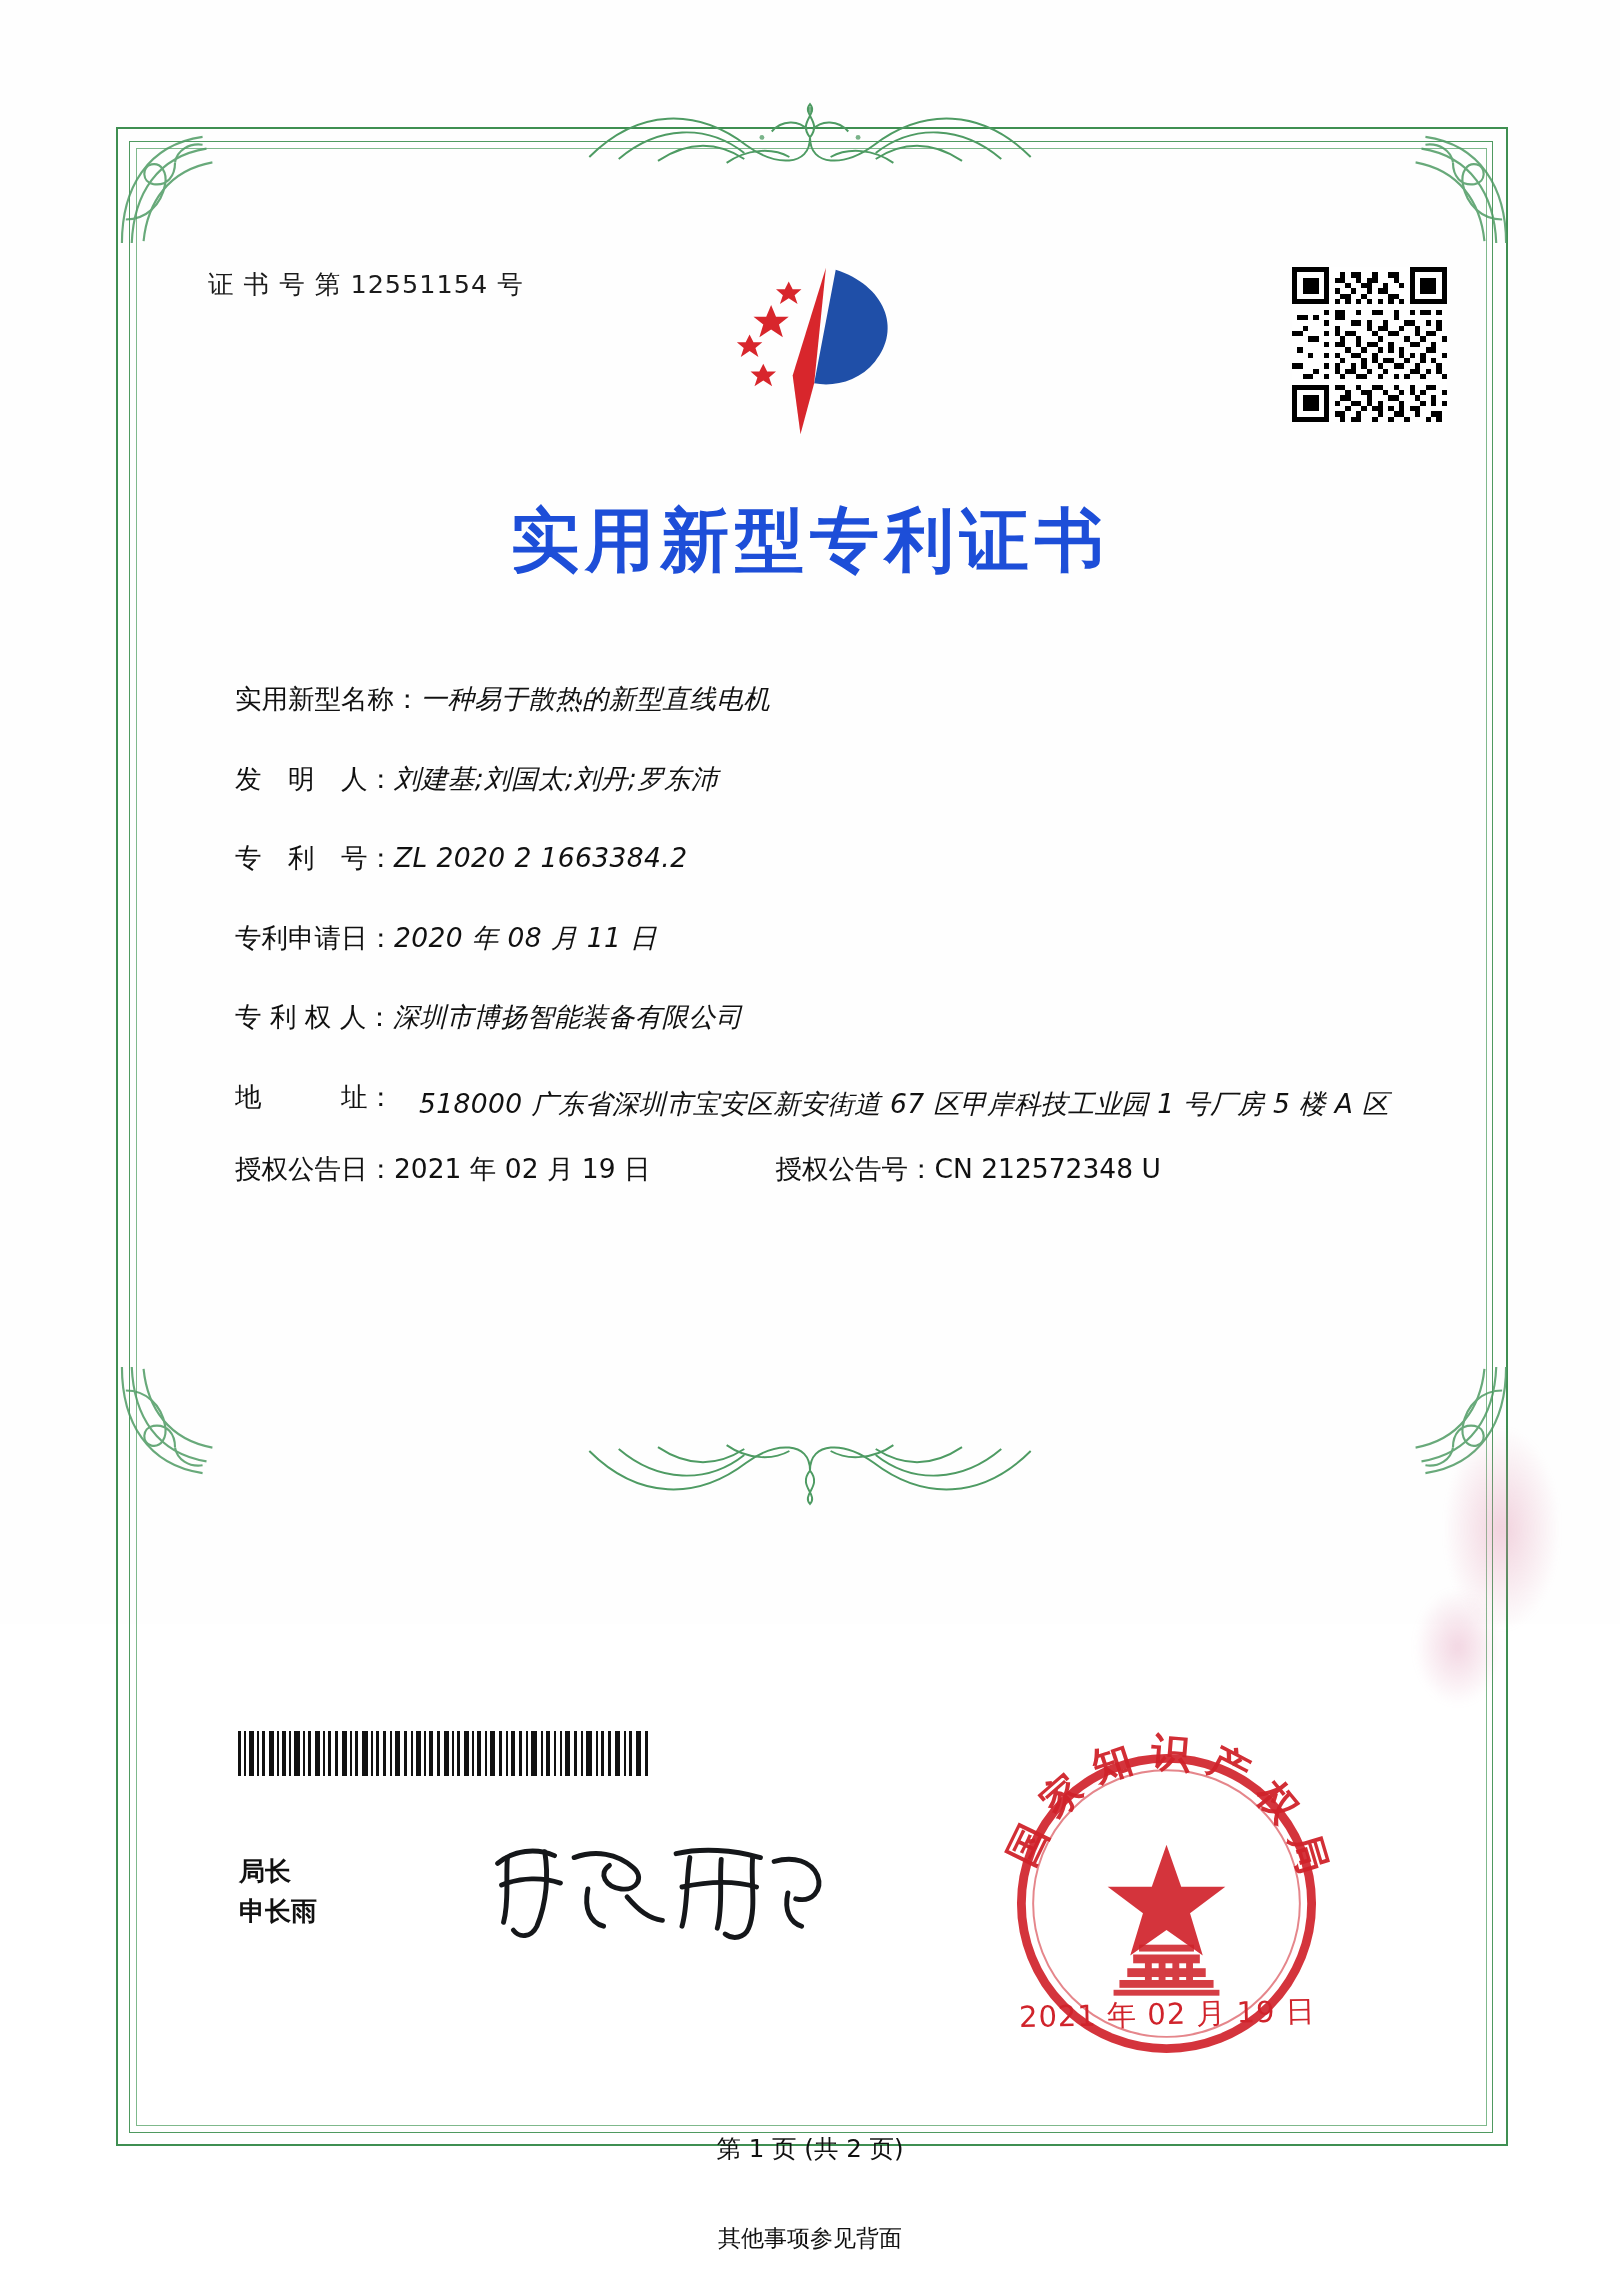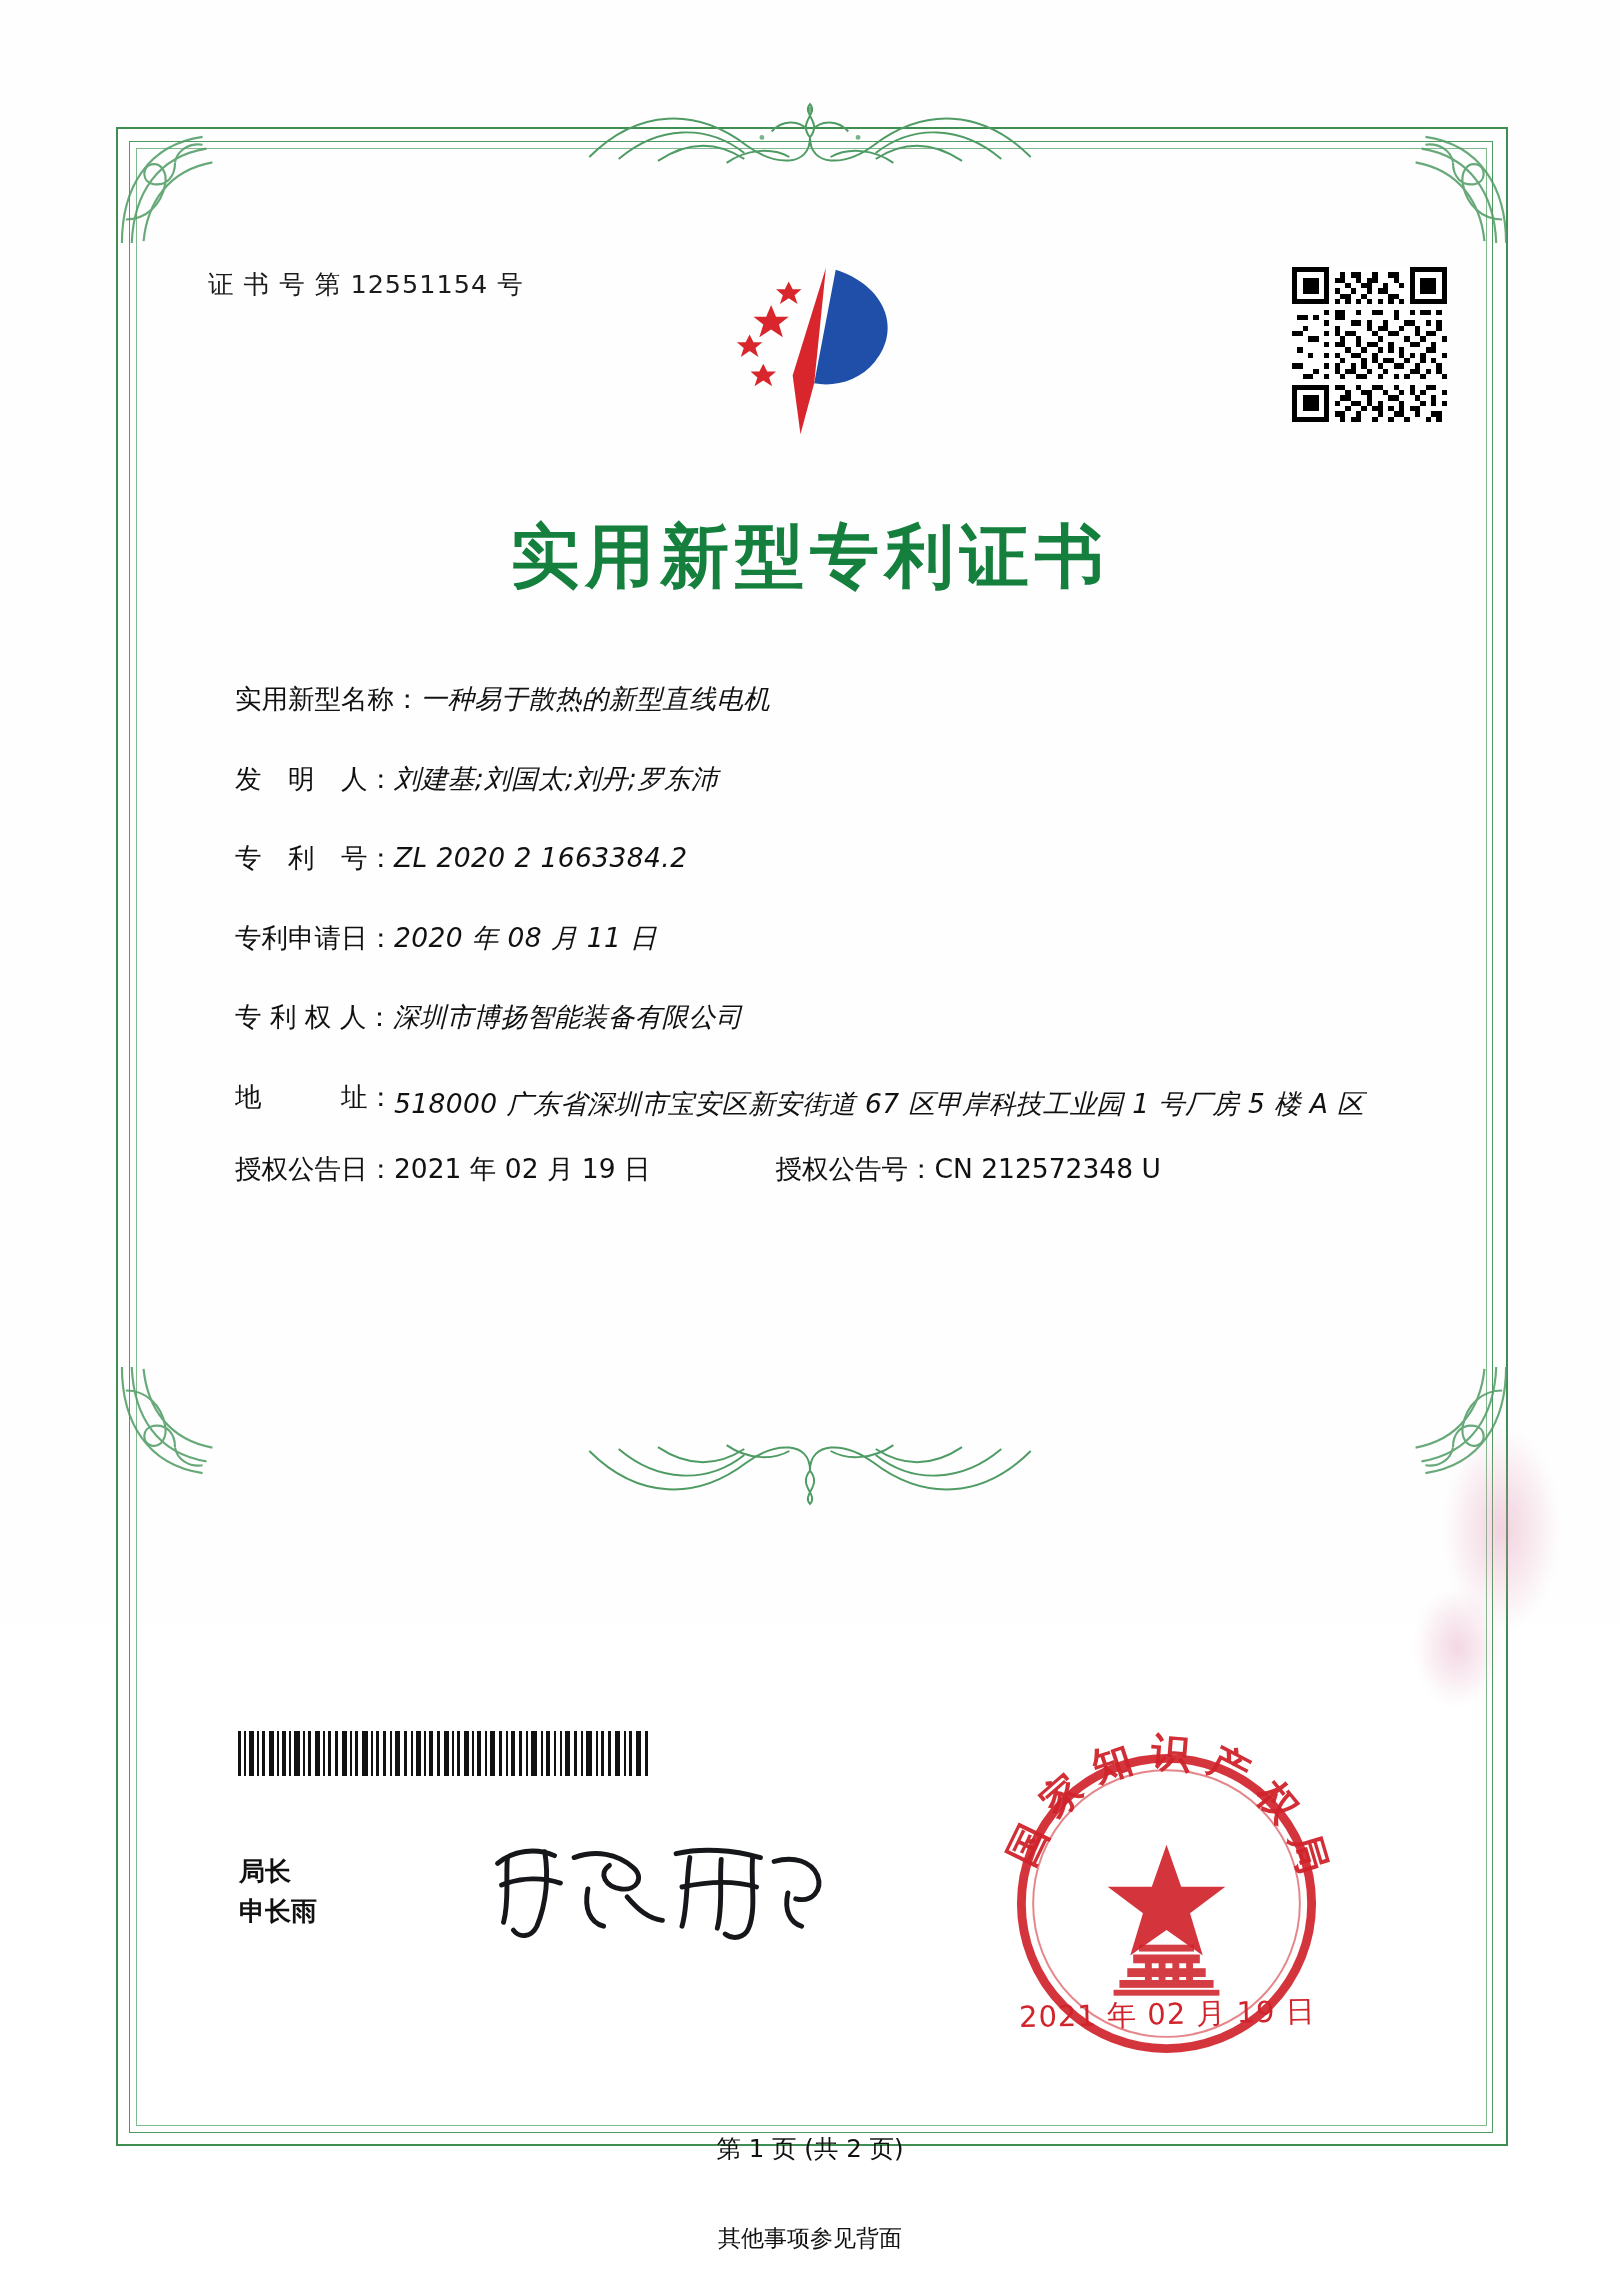--- a/index.html
+++ b/index.html
@@ -115,22 +115,21 @@
 
   .doc-title {
     position: absolute;
     left: 0; right: 0;
     top: 495px;
     text-align: center;
     font-size: 69px;
     font-weight: bold;
     letter-spacing: 5.9px;
     font-family: "DejaVu Sans", "Liberation Sans", sans-serif;
-    color: #15803d;
-    margin-top: 16px;
+    color: #1d4ed8;
   }
 
   
   .fields {
     position: absolute;
     left: 235px;
     top: 686px;
     width: 1157px;
     font-size: 26.5px;
     line-height: 1.0;
@@ -564,21 +563,21 @@
     <div class="field-row">
       <span class="field-label">专利申请日：</span>
       <span class="field-value">2020 年 08 月 11 日</span>
     </div>
 
     <div class="field-row">
       <span class="field-label">专 利 权 人：</span>
       <span class="field-value">深圳市博扬智能装备有限公司</span>
     </div>
 
-    <div class="field-row" style="margin-bottom:33px;">
+    <div class="field-row" style="margin-bottom:33px;gap:25px;">
       <span class="field-label">地　　　址：</span>
       <span class="field-value wrap">518000 广东省深圳市宝安区新安街道 67 区甲岸科技工业园 1 号厂房 5 楼 A 区</span>
     </div>
 
     <div class="row-inline">
       <span class="seg1">
         <span>授权公告日：</span><span>2021 年 02 月 19 日</span>
       </span>
       <span class="seg2">
         <span>授权公告号：</span><span>CN 212572348 U</span>

